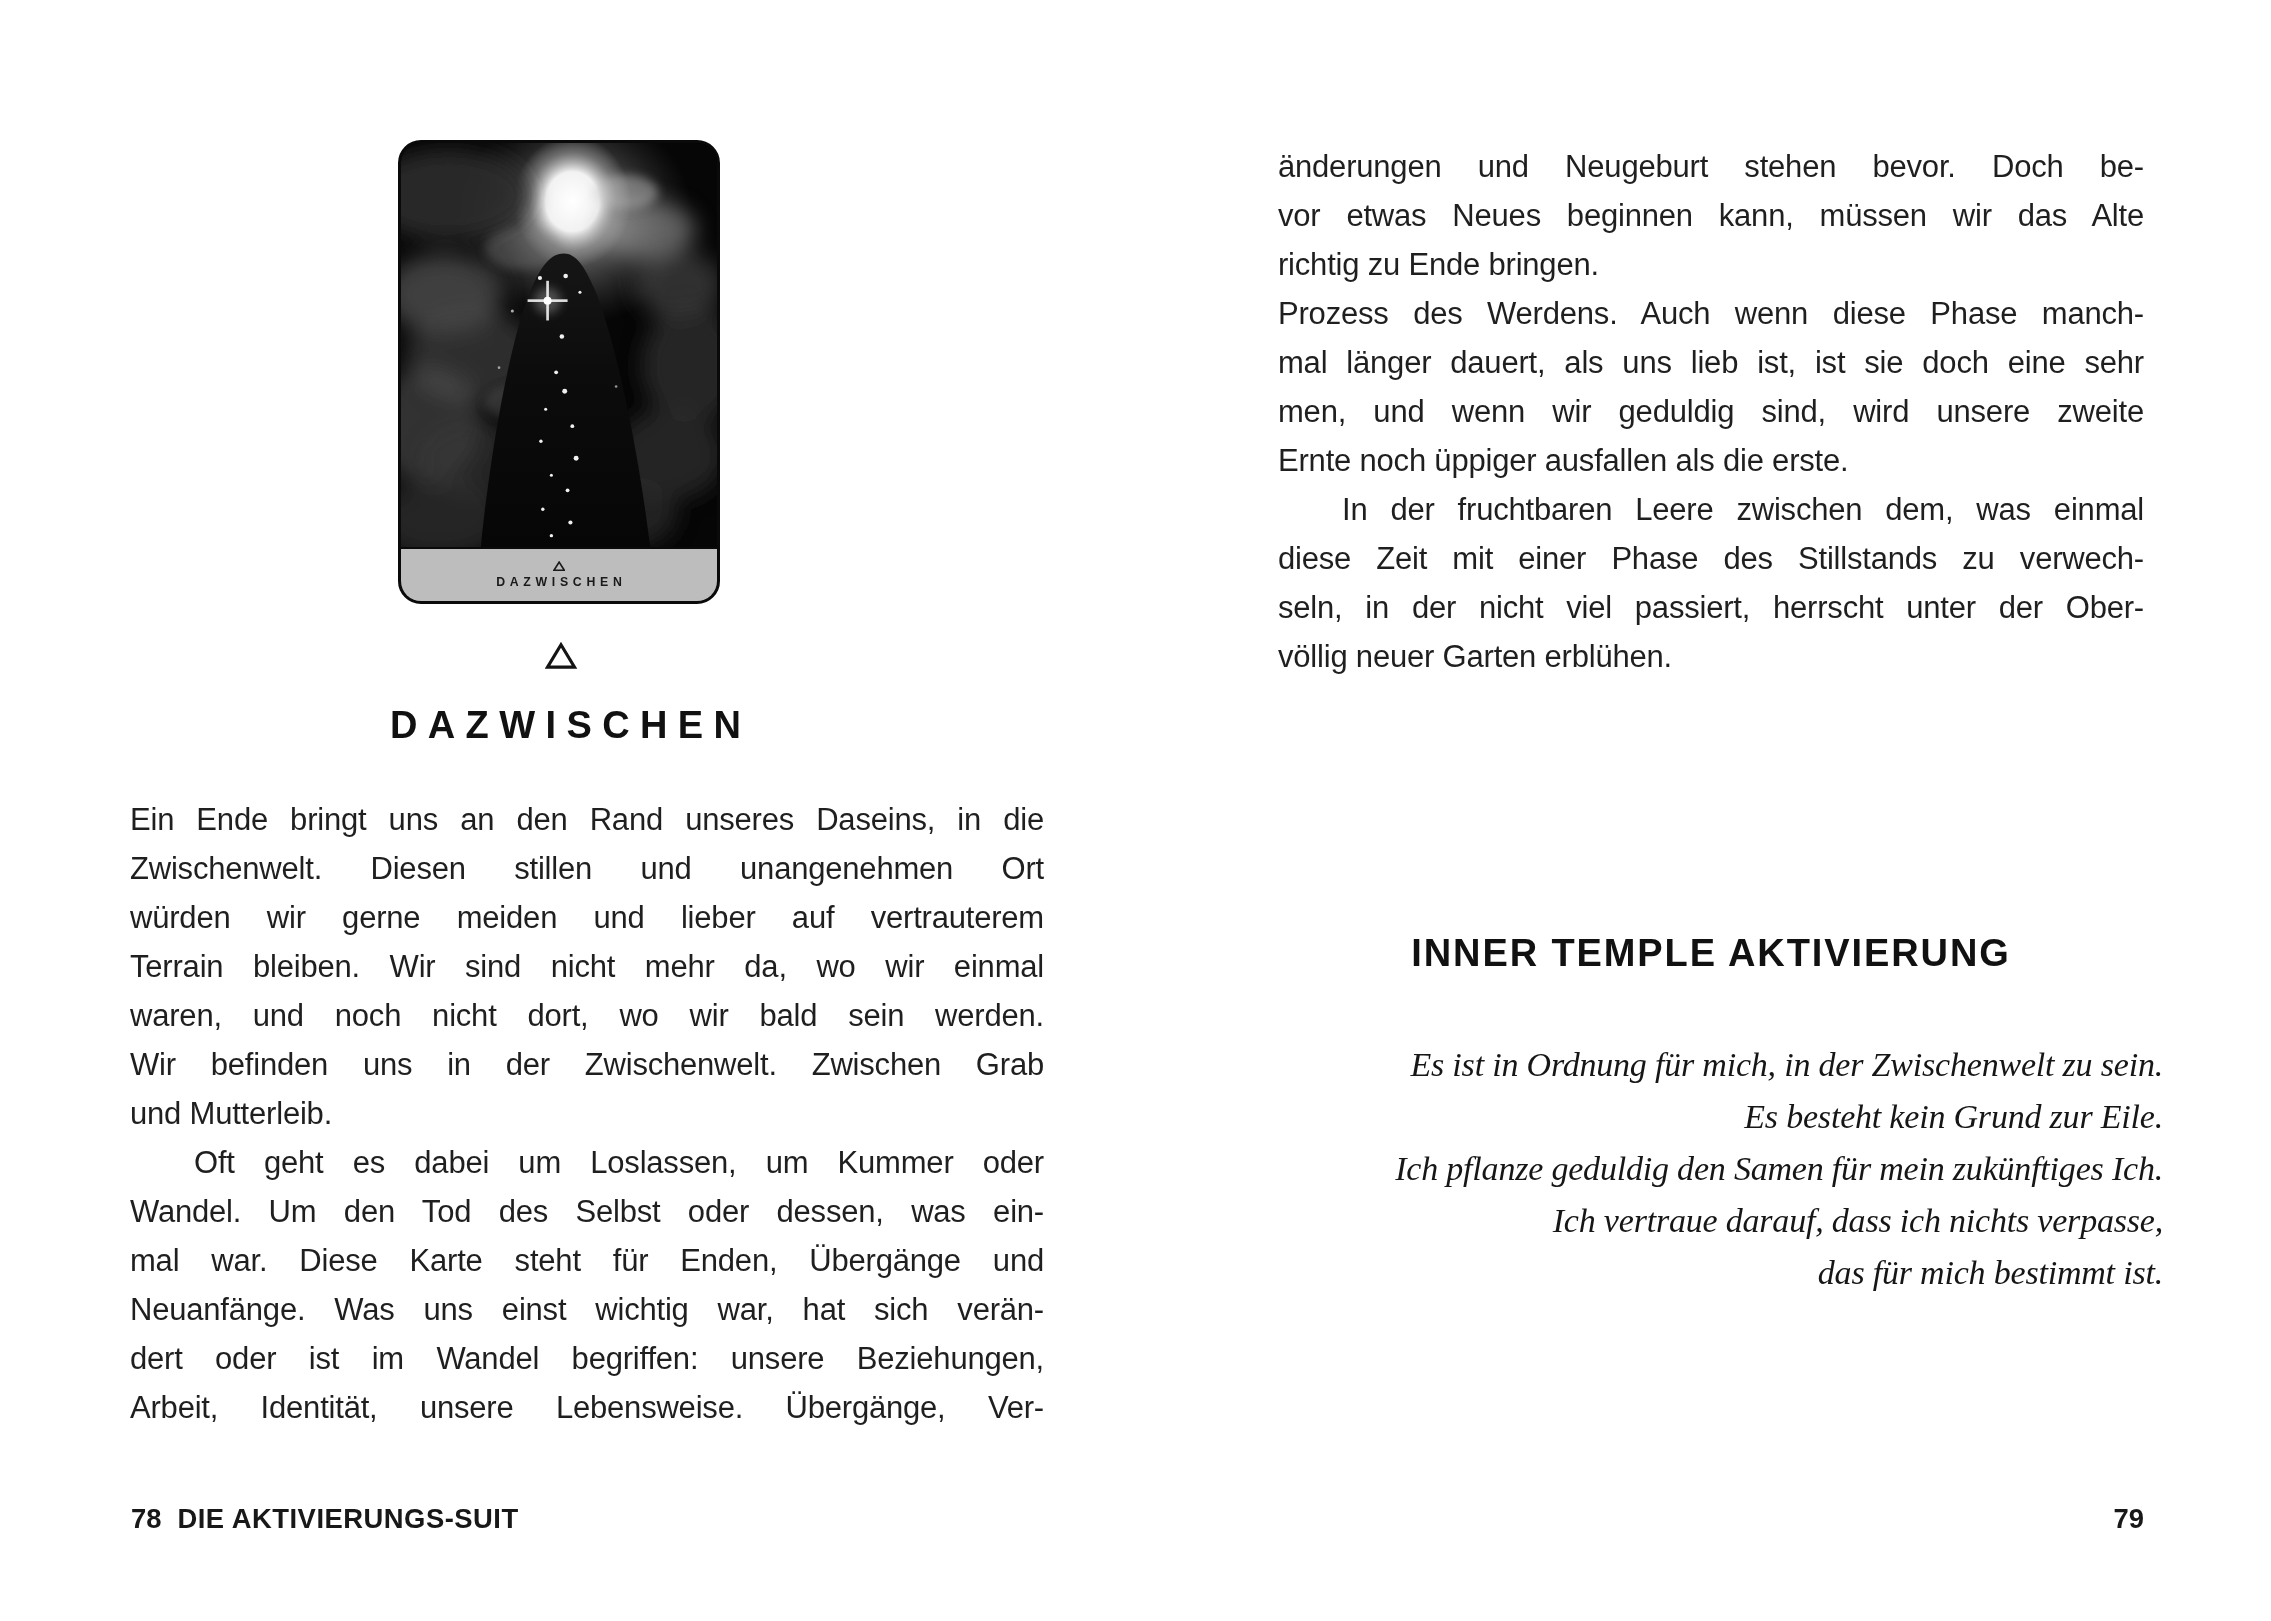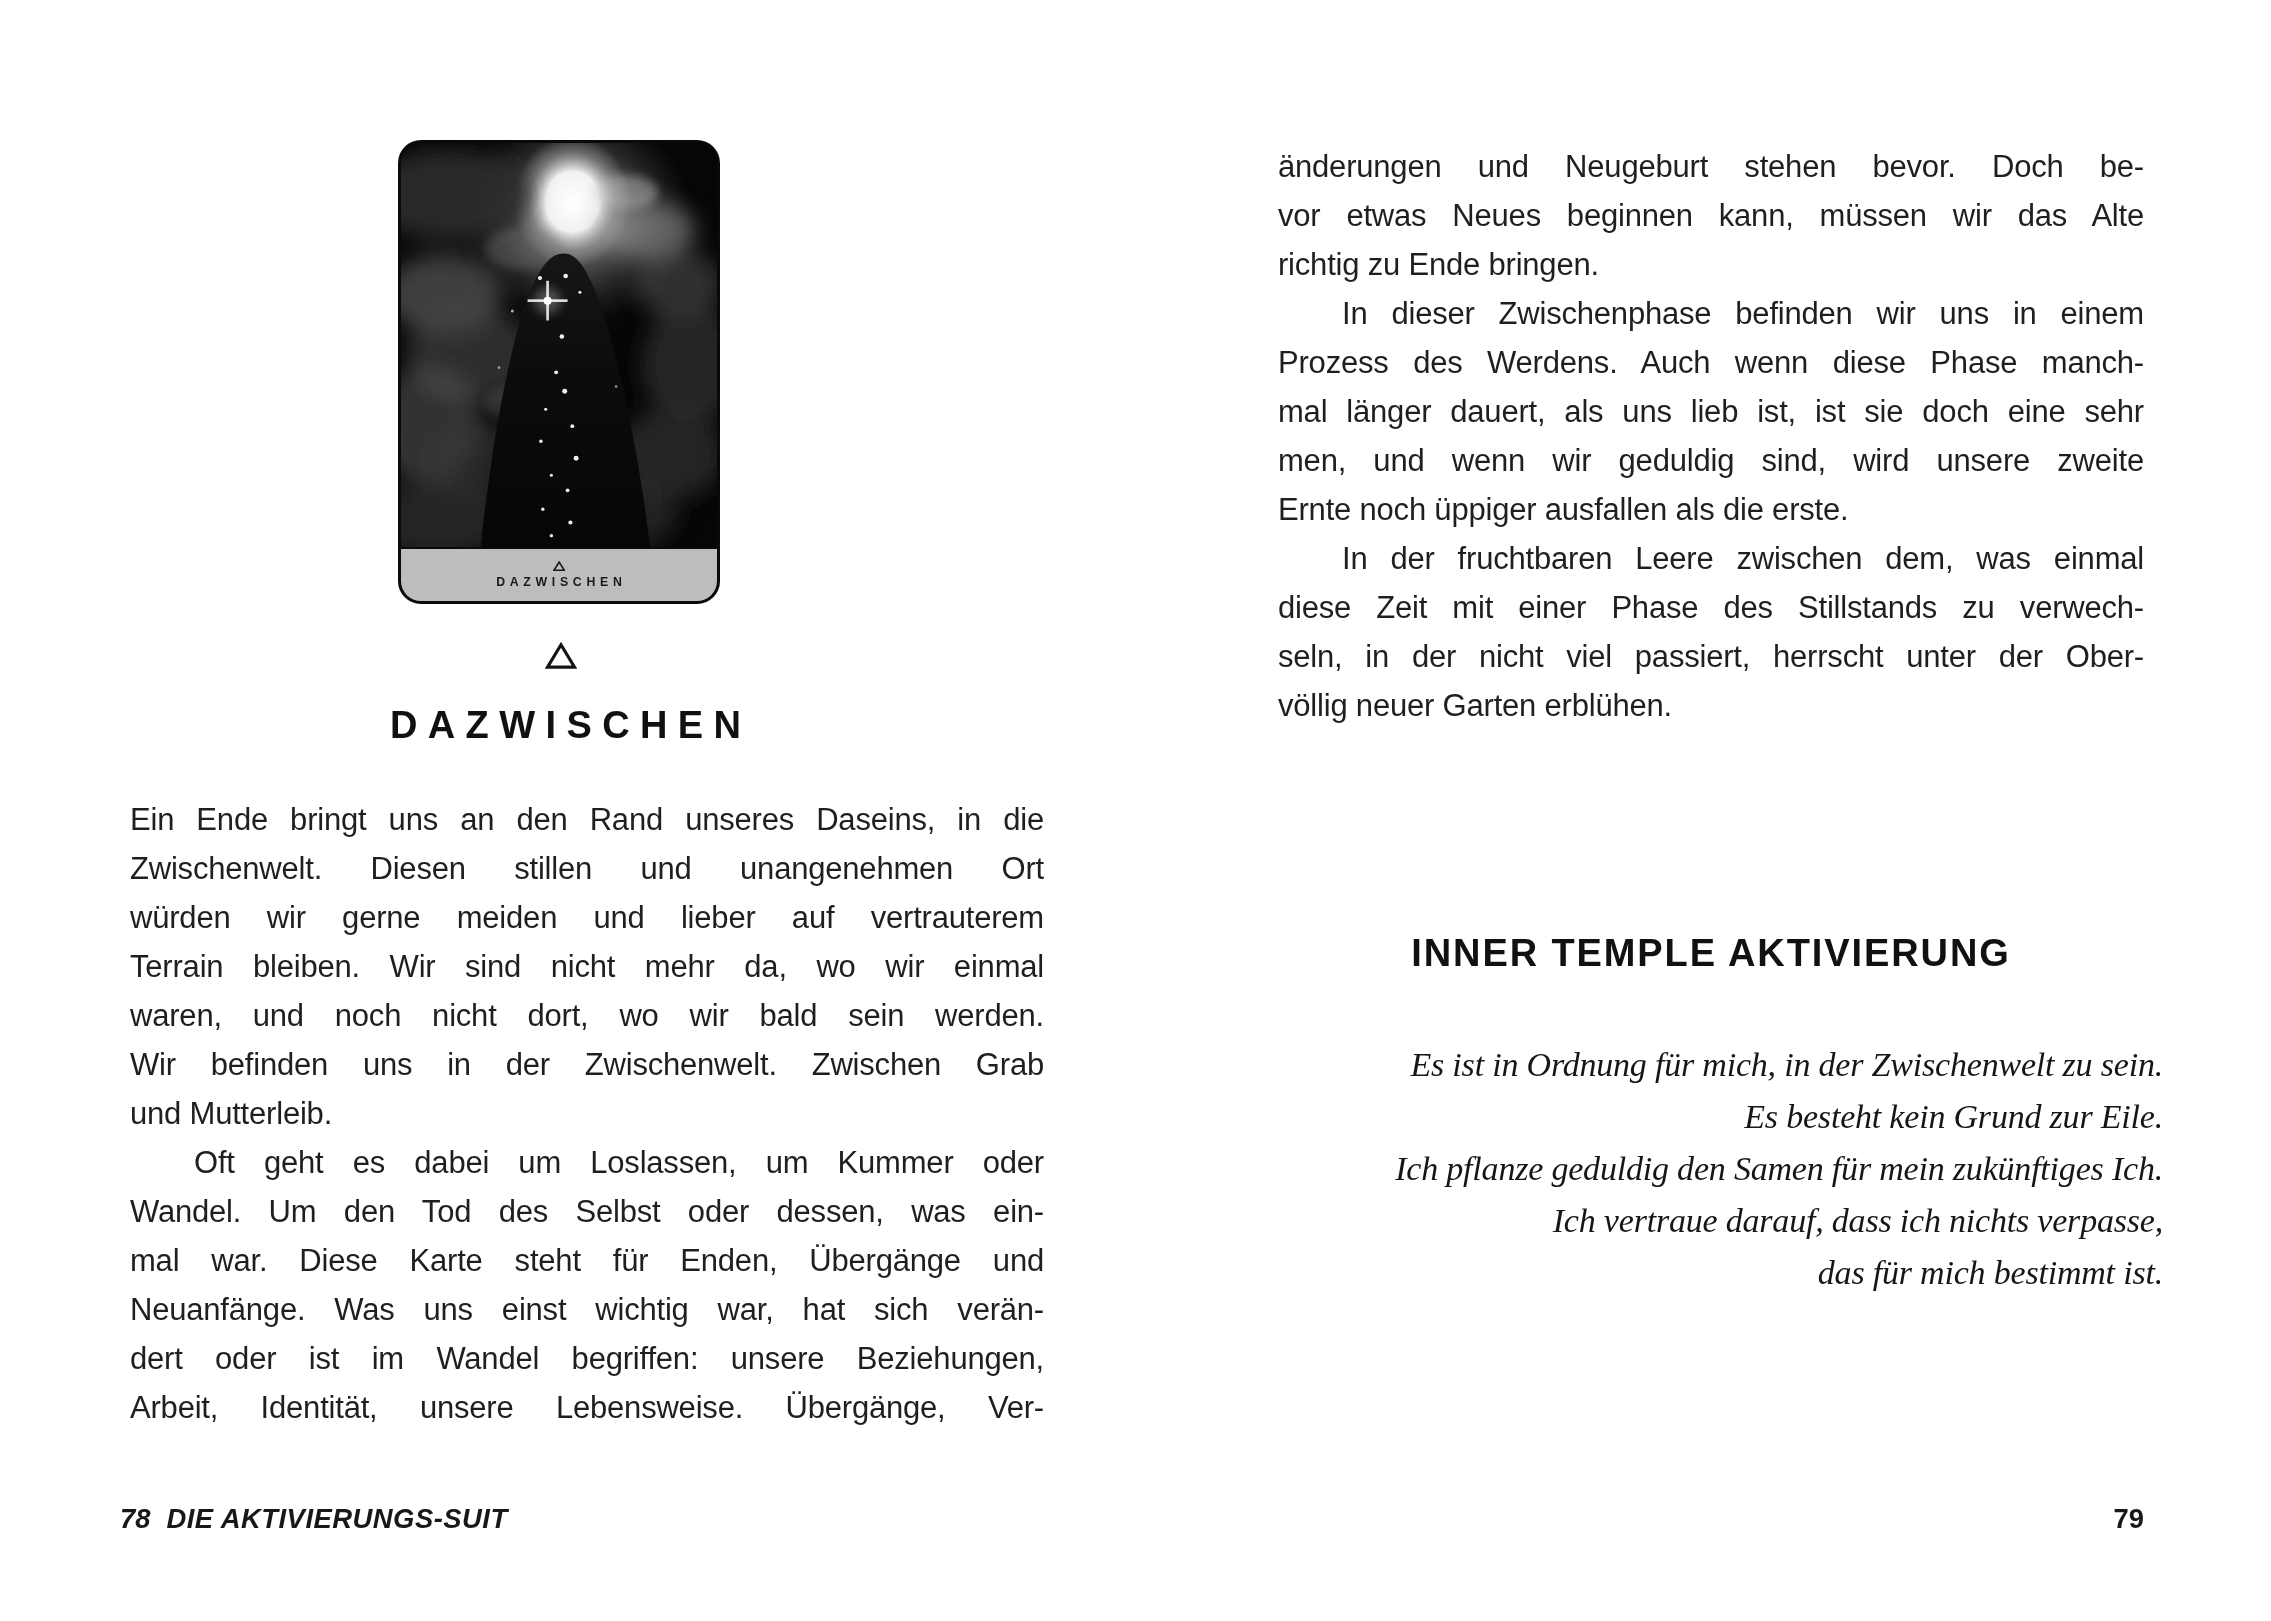--- a/index.html
+++ b/index.html
@@ -40,21 +40,21 @@
     position:absolute;left:1278px;top:932px;width:866px;text-align:center;
     font-size:38px;font-weight:bold;letter-spacing:1.9px;color:#111;
   }
   .affirmations{
     position:absolute;left:1259px;top:1039px;width:904px;text-align:right;
     font-family:"Liberation Serif", serif;font-style:italic;
     font-size:34px;line-height:52px;letter-spacing:-0.2px;color:#161616;
   }
   
   .footer{position:absolute;top:1503px;font-size:27.4px;font-weight:bold;color:#181818;}
-  .footer-left{left:120px;font-style:italic;}
+  .footer-left{left:131px;}
   .footer-left .pagenum{margin-right:16px;}
   .footer-right{left:1278px;width:866px;text-align:right;}
   .footer-left .section{letter-spacing:0.5px;}
 </style>
 </head>
 <body>
 
 <div class="card">
   <svg class="card-art" viewBox="0 0 332 428" preserveAspectRatio="none" aria-hidden="true">
     <defs>
@@ -174,21 +174,20 @@
   </div>
 
 <div class="footer footer-left">
   <span class="pagenum">78</span><span class="section">DIE AKTIVIERUNGS-SUIT</span>
 </div>
 
 <div class="body-col body-right">
     <div class="line">änderungen und Neugeburt stehen bevor. Doch be-</div>
     <div class="line">vor etwas Neues beginnen kann, müssen wir das Alte</div>
     <div class="line flush">richtig zu Ende bringen.</div>
-    <div class="line indent">In dieser Zwischenphase befinden wir uns in einem</div>
     <div class="line">Prozess des Werdens. Auch wenn diese Phase manch-</div>
     <div class="line">mal länger dauert, als uns lieb ist, ist sie doch eine sehr</div>
     <div class="line">men, und wenn wir geduldig sind, wird unsere zweite</div>
     <div class="line flush">Ernte noch üppiger ausfallen als die erste.</div>
     <div class="line indent">In der fruchtbaren Leere zwischen dem, was einmal</div>
     <div class="line">diese Zeit mit einer Phase des Stillstands zu verwech-</div>
     <div class="line">seln, in der nicht viel passiert, herrscht unter der Ober-</div>
     <div class="line flush">völlig neuer Garten erblühen.</div>
   </div>
 

